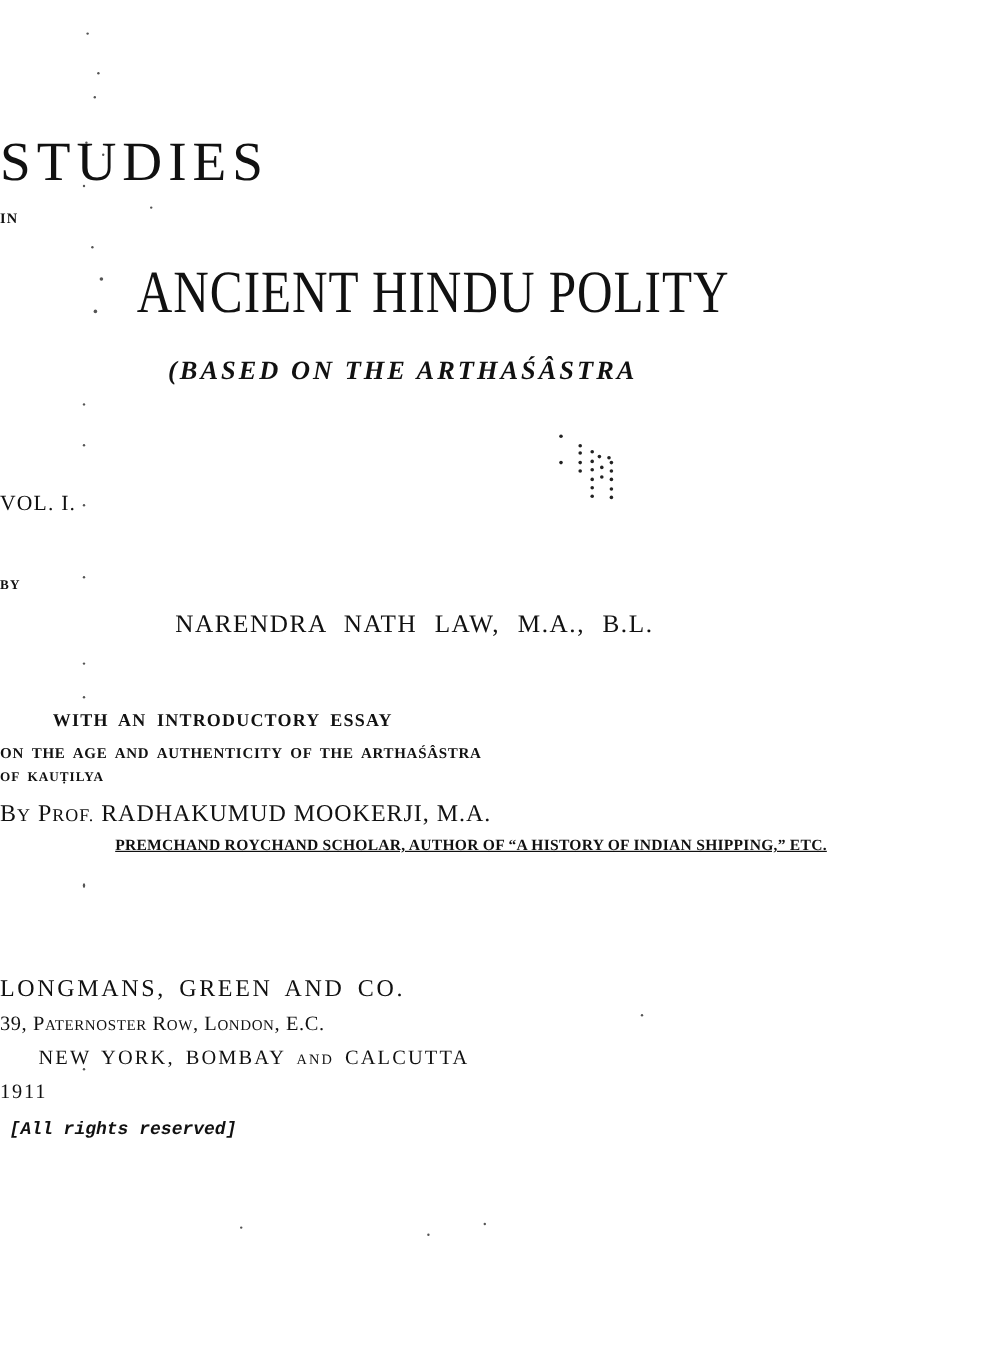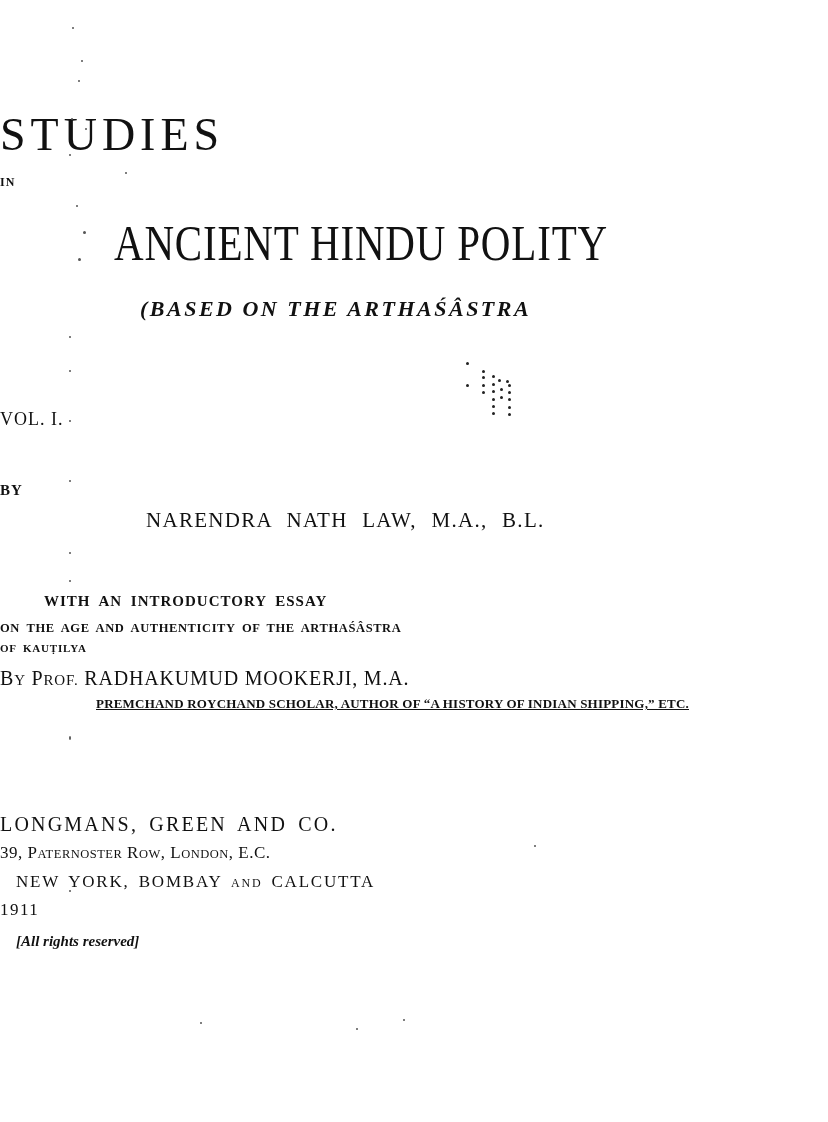--- a/index.html
+++ b/index.html
@@ -5,35 +5,35 @@
     html, body { margin: 0; padding: 0; background: #ffffff; }
     body { width: 828px; height: 1122px; position: relative; overflow: hidden; color: #111111; font-family: "Liberation Serif", "DejaVu Serif", serif; }
     .page { position: absolute; left: 0; top: 0; width: 828px; height: 1122px; background: #ffffff; }
     .line { position: absolute; white-space: nowrap; line-height: 1; }
     .title-studies { top: 112px; left: 0; width: 740px; font-size: 46px; letter-spacing: 5px; font-weight: 400; }
     .title-in { top: 176px; left: 0; width: 736px; font-size: 12px; font-weight: 700; letter-spacing: 1px; }
     .title-main { top: 218px; left: 114px; width: 506px; font-size: 50px; font-weight: 400; transform: scaleX(0.82); transform-origin: left top; text-align: left; letter-spacing: 1px; }
     .subtitle-1 { top: 298px; left: 140px; width: 440px; font-size: 22px; font-style: italic; font-weight: 700; letter-spacing: 2.5px; text-align: left; }
     .subtitle-2 { top: 342px; left: 0; width: 736px; font-size: 22px; font-style: italic; font-weight: 700; letter-spacing: 2.5px; }
     .vol { top: 410px; left: 0; width: 736px; font-size: 18px; letter-spacing: 1px; }
-    .by { top: 483px; left: 0; width: 736px; font-size: 15px; font-weight: 700; letter-spacing: 1px; }
+    .by { top: 483px; left: 0; width: 736px; font-size: 11px; font-weight: 700; letter-spacing: 1px; }
     .author { top: 510px; left: 146px; font-size: 21px; letter-spacing: 1.3px; word-spacing: 8px; text-align: left; }
     .essay-1 { top: 594px; left: 0; width: 736px; font-size: 15px; font-weight: 700; letter-spacing: 1px; word-spacing: 4px; padding-left: 44px; }
     .essay-2 { top: 622px; left: 0; width: 736px; font-size: 12.5px; font-weight: 700; letter-spacing: 0.6px; word-spacing: 3px; }
     .essay-3 { top: 643px; left: 0; width: 736px; font-size: 11px; font-weight: 700; letter-spacing: 0.8px; word-spacing: 3px; }
     .essay-by { top: 668px; left: 0; width: 736px; font-size: 20px; letter-spacing: 0.8px; }
     .sc-small { font-size: 15px; }
     .essay-credit { top: 697px; left: 96px; font-size: 13px; font-weight: 700; letter-spacing: 0.2px; text-align: right; text-decoration: underline; }
     .pub-1 { top: 814px; left: 0; width: 736px; font-size: 20px; letter-spacing: 2.2px; word-spacing: 4px; }
     .pub-2 { top: 844px; left: 0; width: 736px; font-size: 17px; letter-spacing: 0.5px; }
     .sc-tiny { font-size: 12.5px; margin-top: 24px; }
-    .pub-3 { top: 873px; left: 16px; width: 736px; font-size: 17px; letter-spacing: 1.8px; word-spacing: 3px; }
+    .pub-3 { top: 873px; left: 0; width: 736px; font-size: 17px; letter-spacing: 1.8px; word-spacing: 3px; padding-left: 32px; }
     .sc-and { font-size: 12px; }
     .pub-year { top: 901px; left: 0; width: 736px; font-size: 17px; letter-spacing: 1.5px; }
-    .rights { top: 934px; left: 16px; width: 736px; font-size: 15px; font-style: italic; font-weight: 700; }
+    .rights { top: 934px; left: 8px; width: 736px; font-size: 15px; font-style: italic; font-weight: 700; font-family: Liberation Mono, monospace; }
     .speck { position: absolute; background: #555; border-radius: 50%; }
     .dots { position: absolute; left: 466px; top: 362px; width: 36px; height: 40px; }
     .dots span { position: absolute; width: 3px; height: 3px; background: #222; border-radius: 50%; }
   </style>
 </head>
 <body>
 
 <div class="page">
 
   <div class="line title-studies">STUDIES</div>

